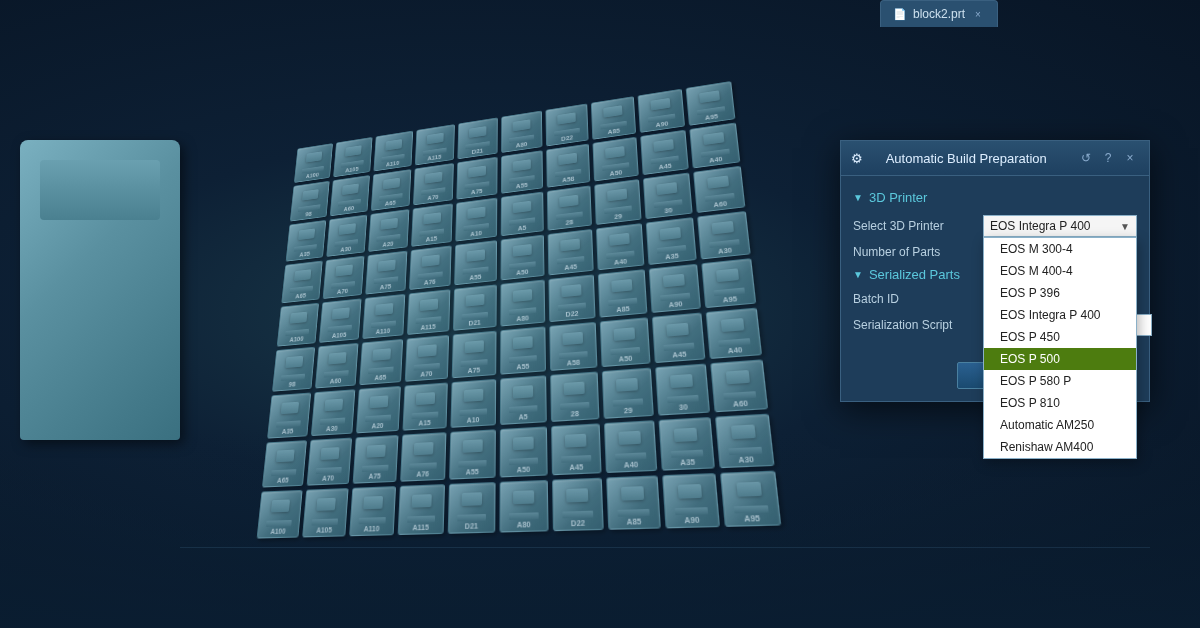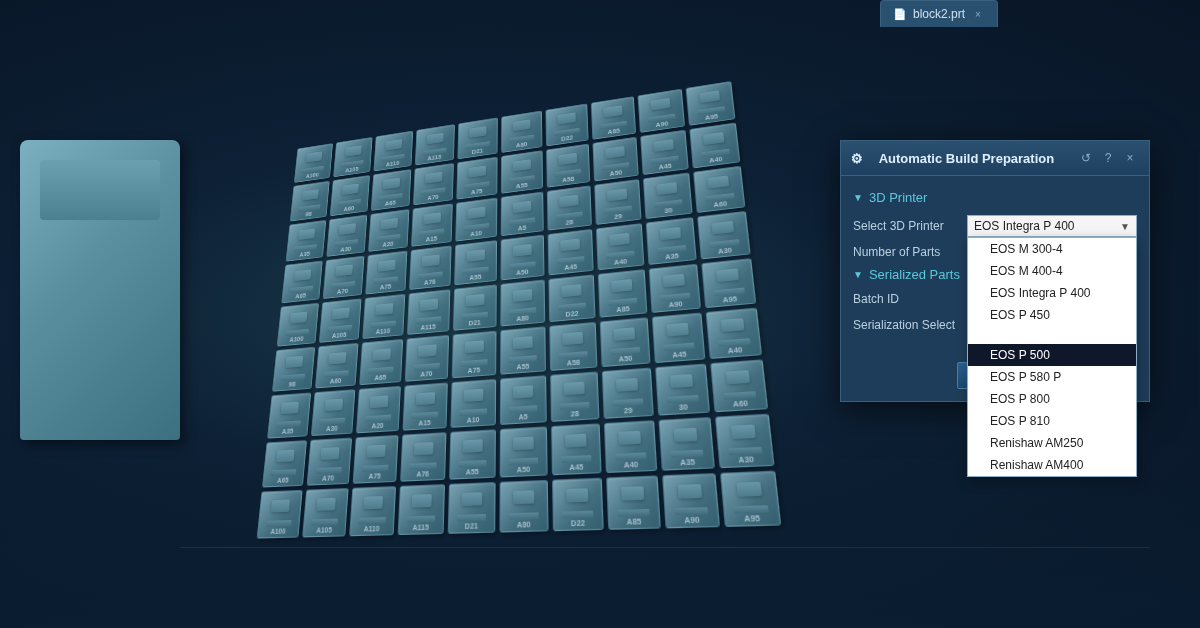--- a/index.html
+++ b/index.html
@@ -197,24 +197,24 @@
       align-items: center;
       justify-content: space-between;
       padding: 8px 10px;
       background: linear-gradient(to bottom, #2a5070, #1e4060);
       border-bottom: 1px solid #3a6080;
     }
 
     .dialog-title {
       display: flex;
       align-items: center;
-      gap: 16px;
+      gap: 23px;
       color: #ddeeff;
       font-size: 13px;
-      font-weight: 700;
+      font-weight: 400;
       text-align: center;
     }
 
     .dialog-controls {
       display: flex;
       gap: 4px;
       align-items: center;
     }
 
     .dialog-btn {
@@ -250,21 +250,21 @@
     .section-arrow {
       font-size: 10px;
       color: #5bc8dc;
     }
 
     
     .form-row {
       display: flex;
       align-items: center;
       margin-bottom: 8px;
-      gap: 4px;
+      gap: 20px;
     }
 
     .form-label {
       color: #b8d0e0;
       font-size: 12px;
       min-width: 110px;
       flex-shrink: 0;
     }
 
     .form-control {
@@ -319,34 +319,33 @@
     .dropdown-list::-webkit-scrollbar-track {
       background: #e8e8e8;
     }
 
     .dropdown-list::-webkit-scrollbar-thumb {
       background: #aac8d8;
       border: 1px solid #8ab0c0;
     }
 
     .dropdown-item {
-      padding: 3px 22px;
+      padding: 3px 16px;
       font-size: 12px;
       color: #222;
       cursor: pointer;
       white-space: nowrap;
       min-height: 22px;
       display: flex;
       align-items: center;
     }
 
     .dropdown-item.selected {
-      background: #0f172a;
+      background: #4d7c0f;
       color: white;
-      margin-top: 18px;
     }
 
     
     .text-input {
       flex: 1;
       height: 22px;
       border: 1px solid #8ab0c8;
       background: white;
       padding: 2px 6px;
       font-size: 12px;
@@ -697,48 +696,48 @@
       <div class="form-control">
         <div class="dropdown-wrapper">
           <div class="dropdown-selected">
             <span>EOS Integra P 400</span>
             <span class="dropdown-arrow">▼</span>
           </div>
 
           <div class="dropdown-list" id="dropdown-list">
               <div class="dropdown-item">EOS M 300-4</div>
               <div class="dropdown-item">EOS M 400-4</div>
+              <div class="dropdown-item">EOS P 396</div>
               <div class="dropdown-item">EOS Integra P 400</div>
               <div class="dropdown-item">EOS P 450</div>
               <div class="dropdown-item selected">EOS P 500</div>
               <div class="dropdown-item">EOS P 580 P</div>
-              <div class="dropdown-item">EOS P 800</div>
               <div class="dropdown-item">EOS P 810</div>
-              <div class="dropdown-item">Renishaw AM250</div>
+              <div class="dropdown-item">Automatic AM250</div>
               <div class="dropdown-item">Renishaw AM400</div>
             </div>
         </div>
       </div>
     </div>
 
     <div class="form-row">
       <span class="form-label">Number of Parts</span>
     </div>
 
     <div class="section-header" style="margin-top:6px;">
       <span class="section-arrow">▼</span>
       <span>Serialized Parts</span>
     </div>
 
     <div class="form-row">
       <span class="form-label">Batch ID</span>
     </div>
 
     <div class="form-row">
-      <span class="form-label">Serialization Select</span>
+      <span class="form-label">Serialization Script</span>
       <div class="form-control">
         <input type="text" class="text-input" value="" style="">
       </div>
     </div>
 
   </div>
 
   <div class="dialog-footer">
     <button class="ok-button">OK</button>
   </div>

